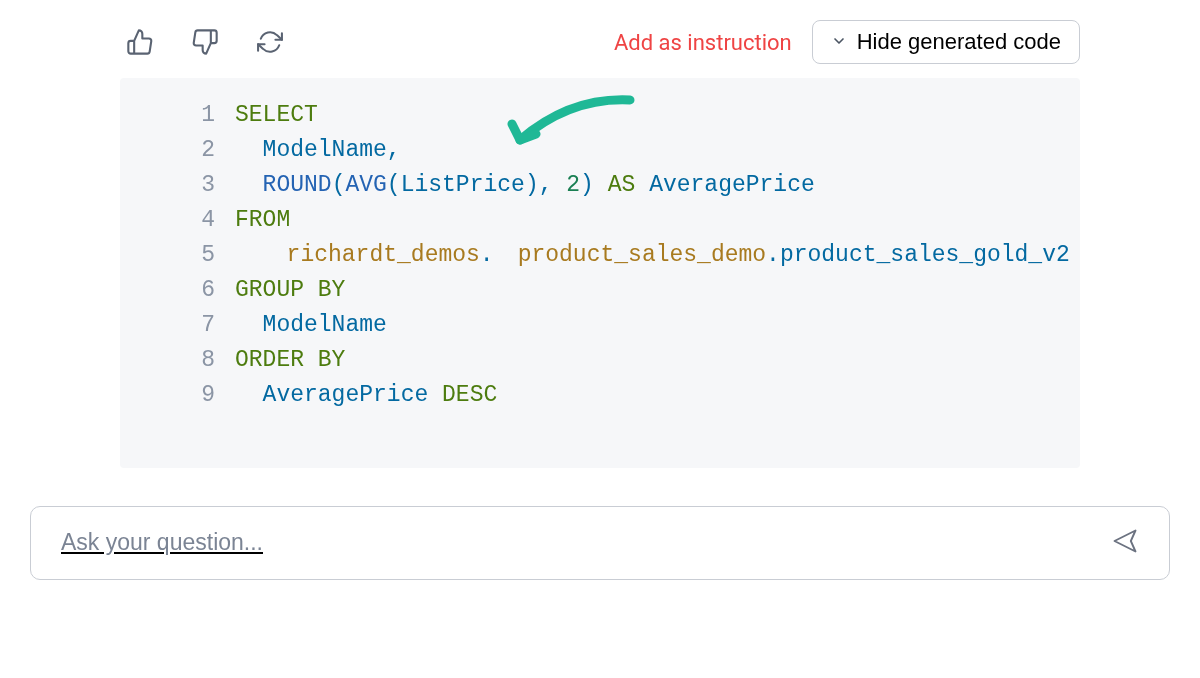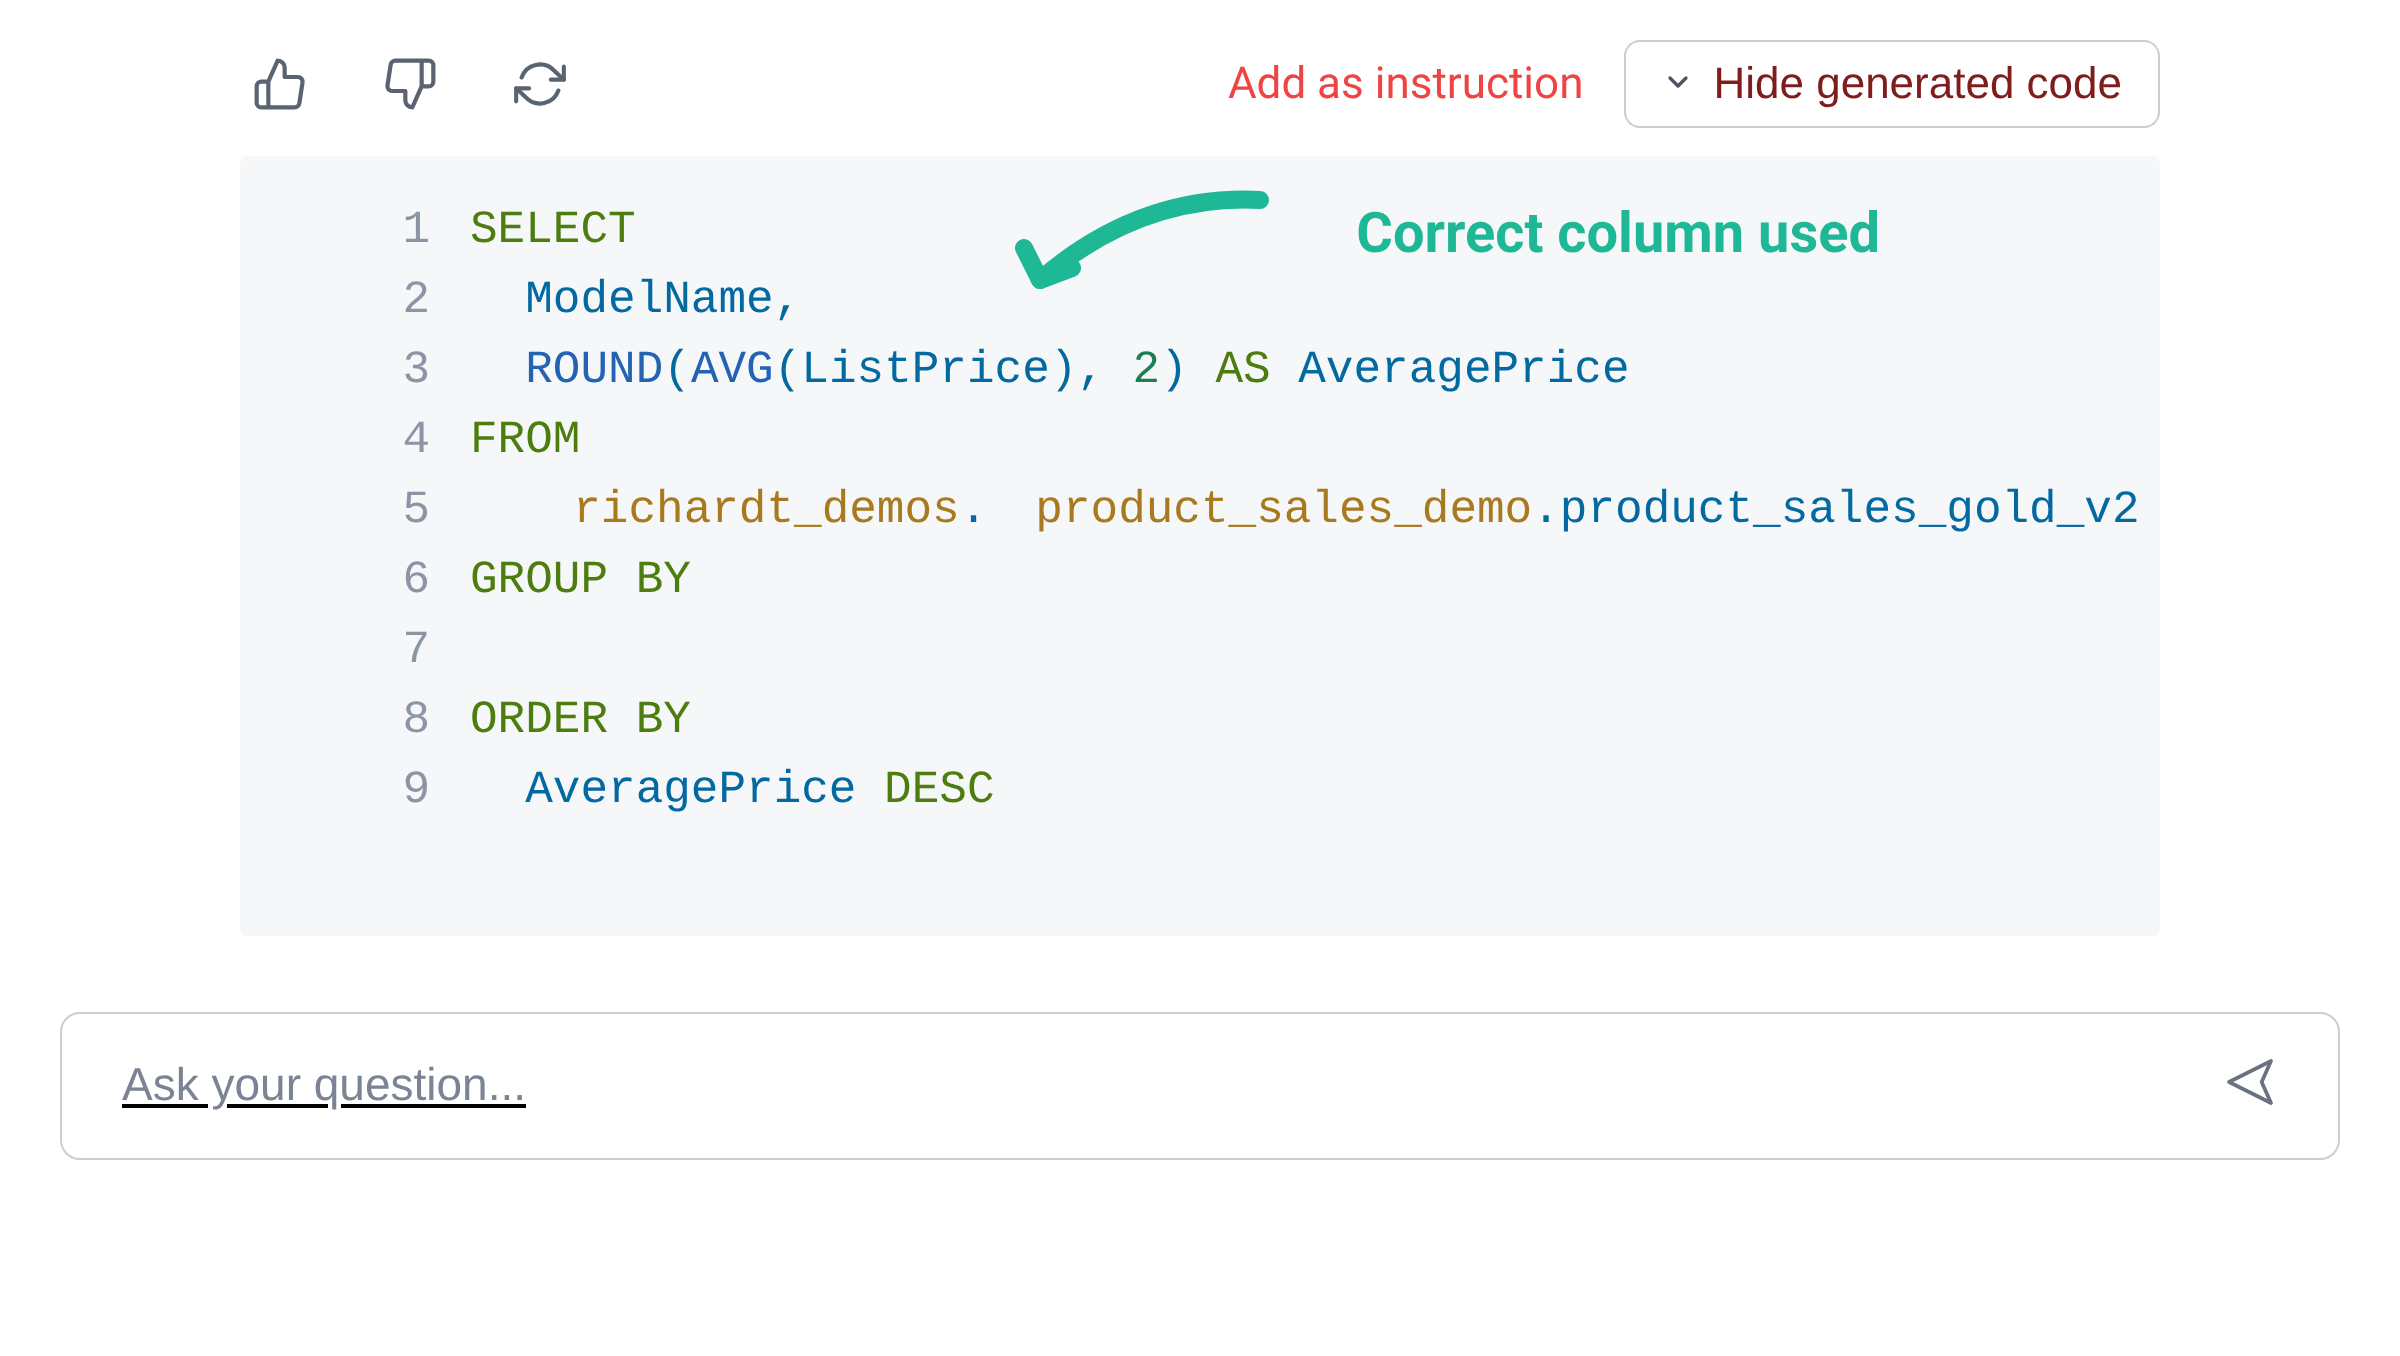--- a/index.html
+++ b/index.html
@@ -46,21 +46,21 @@
     .hide-button {
       display: flex;
       align-items: center;
       gap: 10px;
       padding: 8px 18px;
       border: 1px solid #c9cdd4;
       border-radius: 8px;
       background: #ffffff;
       cursor: pointer;
       font-size: 22px;
-      color: #7f1d1d;
+      color: #000000;
     }
     .chevron-down {
       color: #4b5563;
     }
     .code-block {
       background: #f6f7f9;
       border-radius: 4px;
       margin: 0 90px;
       padding: 20px 15px 55px 15px;
       position: relative;
@@ -174,23 +174,20 @@
   </div>
 </div>
 
 <div class="code-block">
   <div class="annotation-arrow">
     <svg width="140" height="70" viewBox="0 0 140 70" fill="none">
       <path d="M 130 8 Q 70 5 20 48" stroke="#1fb896" stroke-width="9" stroke-linecap="round" fill="none"></path>
       <path d="M 20 48 L 12 32 M 20 48 L 36 42" stroke="#1fb896" stroke-width="9" stroke-linecap="round" fill="none"></path>
     </svg>
   </div>
-  <div class="annotation">
-    <span class="annotation-text">Correct column used</span>
-  </div>
   <div id="code-lines">
       <div class="code-line">
         <span class="line-number">1</span>
         <span class="line-content"><span class="kw">SELECT</span></span>
       </div>
       <div class="code-line">
         <span class="line-number">2</span>
         <span class="line-content"><span class="plain">  ModelName,</span></span>
       </div>
       <div class="code-line">
@@ -204,20 +201,21 @@
       <div class="code-line">
         <span class="line-number">5</span>
         <span class="line-content"><span class="plain">  </span><span class="ident">richardt_demos</span><span class="plain">.</span><span class="ident">product_sales_demo</span><span class="plain">.product_sales_gold_v2</span></span>
       </div>
       <div class="code-line">
         <span class="line-number">6</span>
         <span class="line-content"><span class="kw">GROUP BY</span></span>
       </div>
       <div class="code-line">
         <span class="line-number">7</span>
+        <span class="line-content"><span class="plain">  ModelName</span></span>
       </div>
       <div class="code-line">
         <span class="line-number">8</span>
         <span class="line-content"><span class="kw">ORDER BY</span></span>
       </div>
       <div class="code-line">
         <span class="line-number">9</span>
         <span class="line-content"><span class="plain">  AveragePrice </span><span class="kw">DESC</span></span>
       </div>
     </div>

